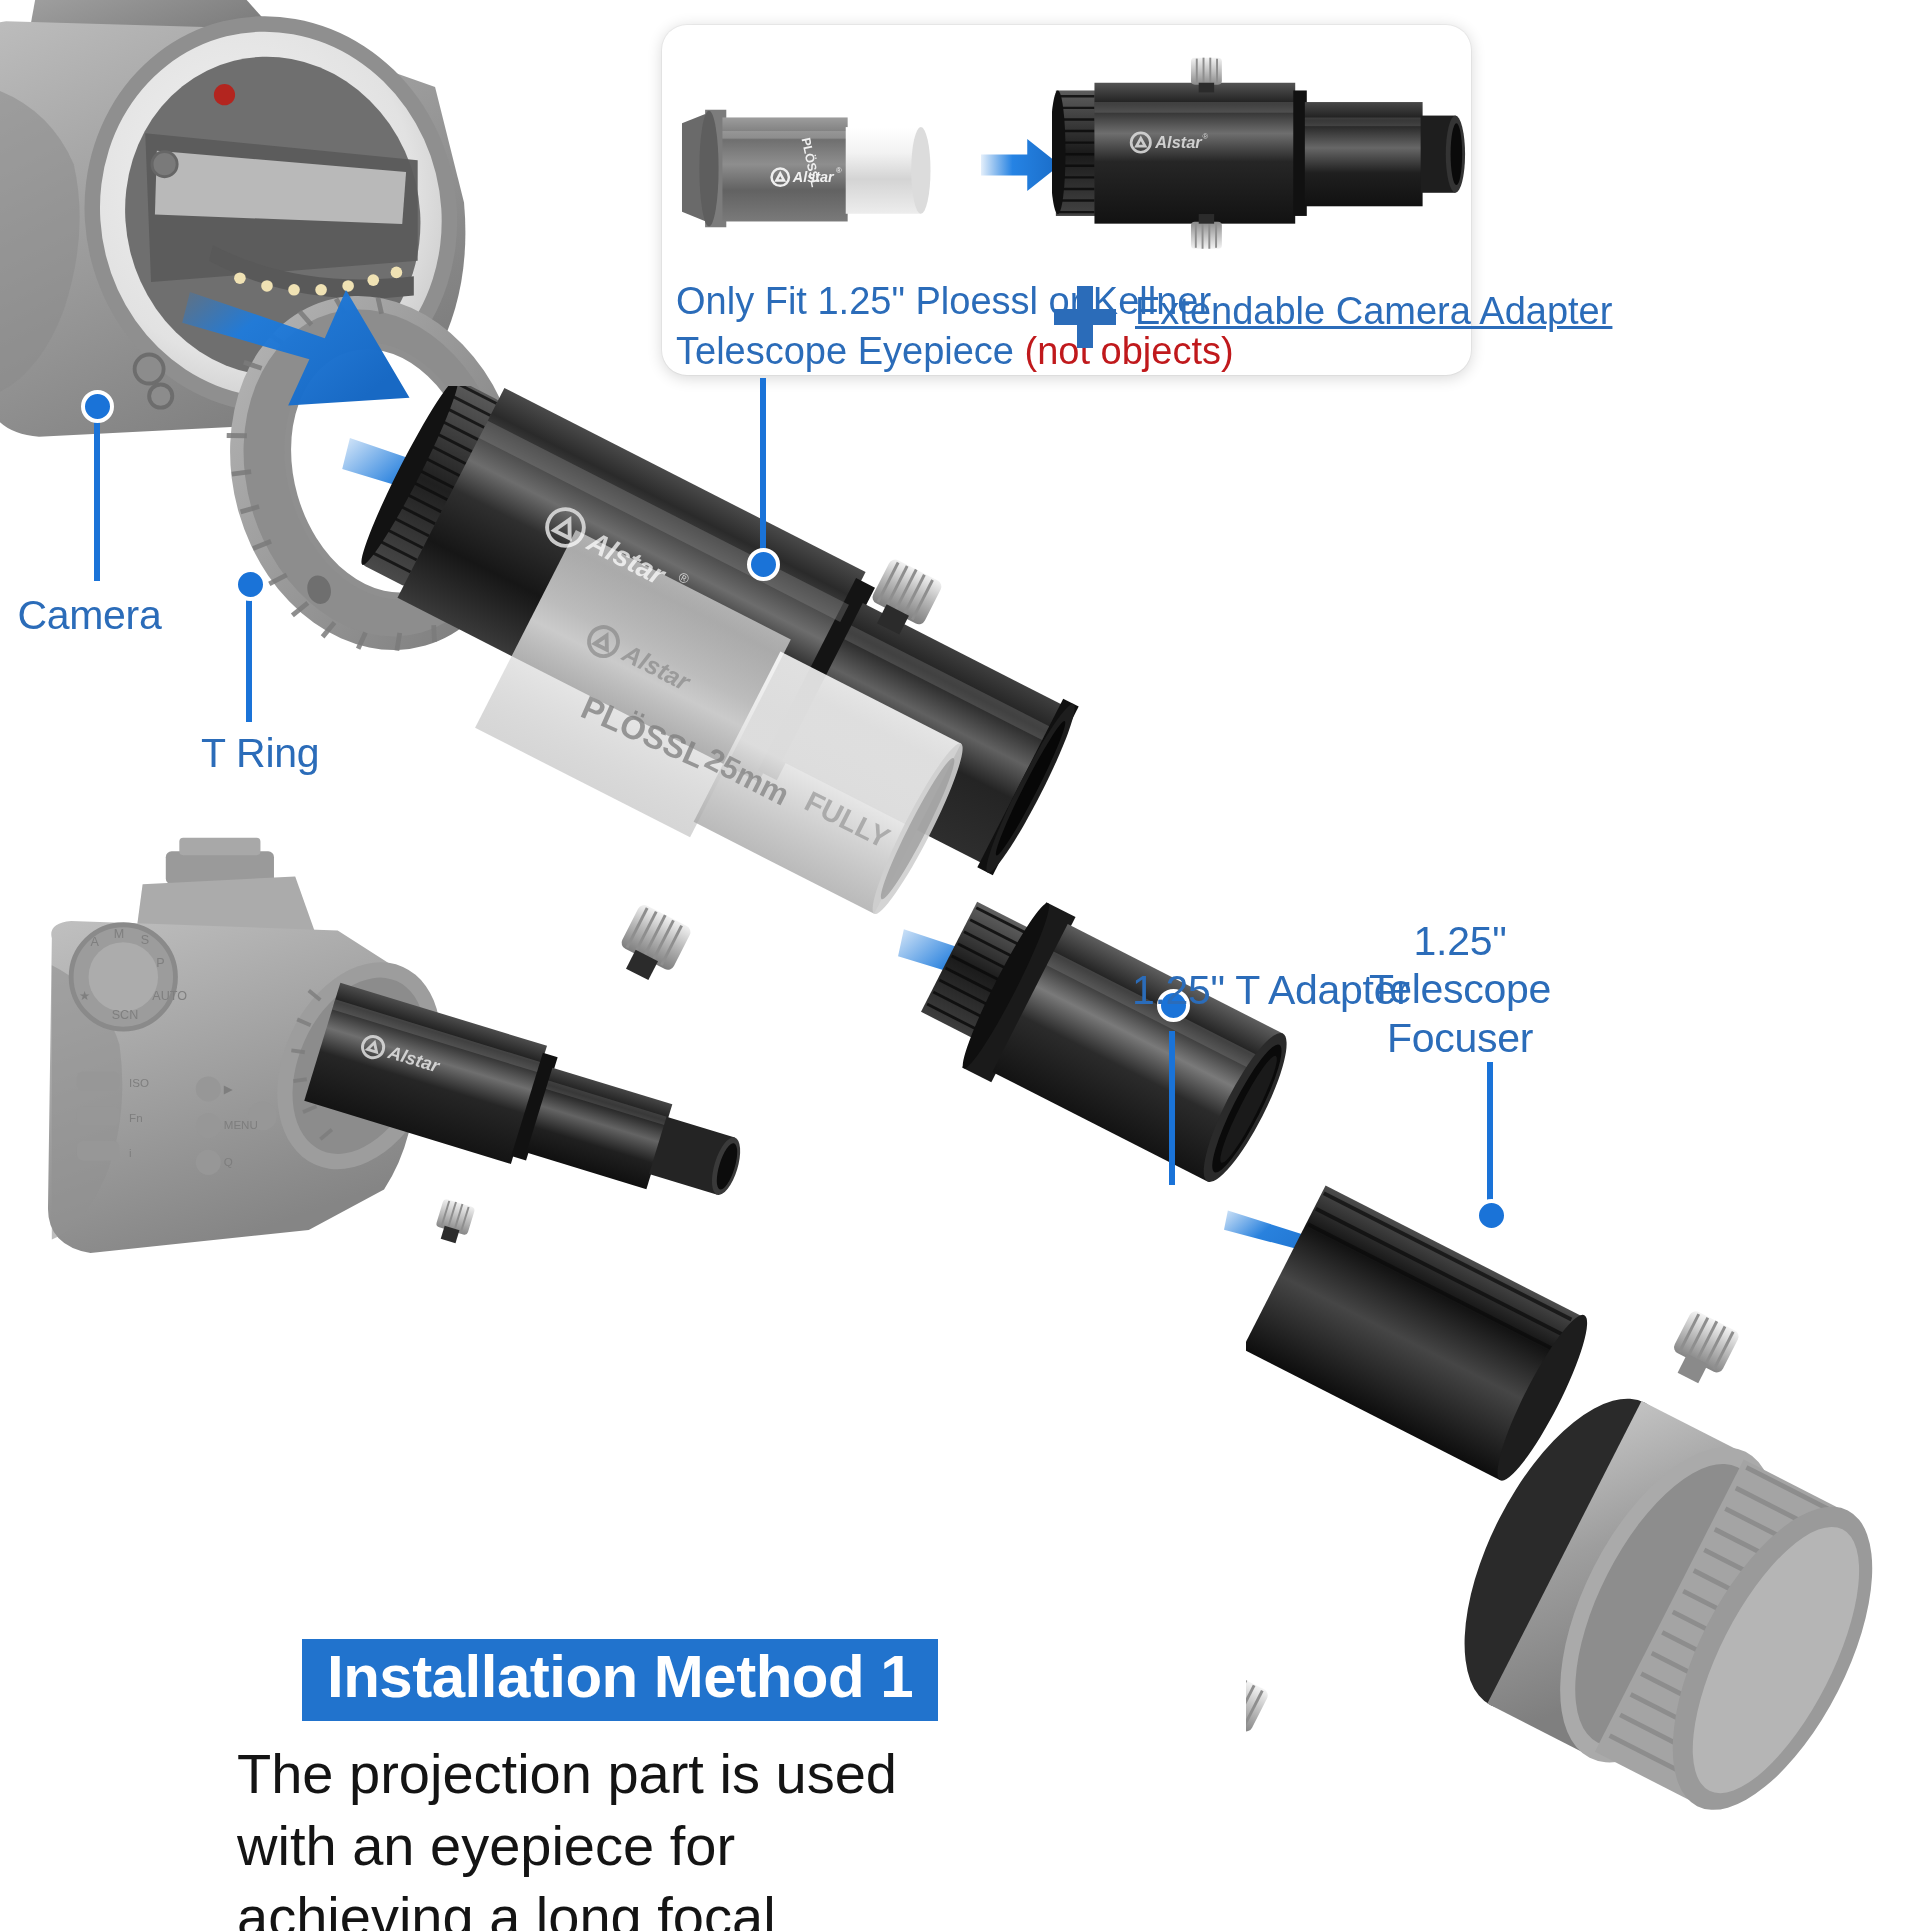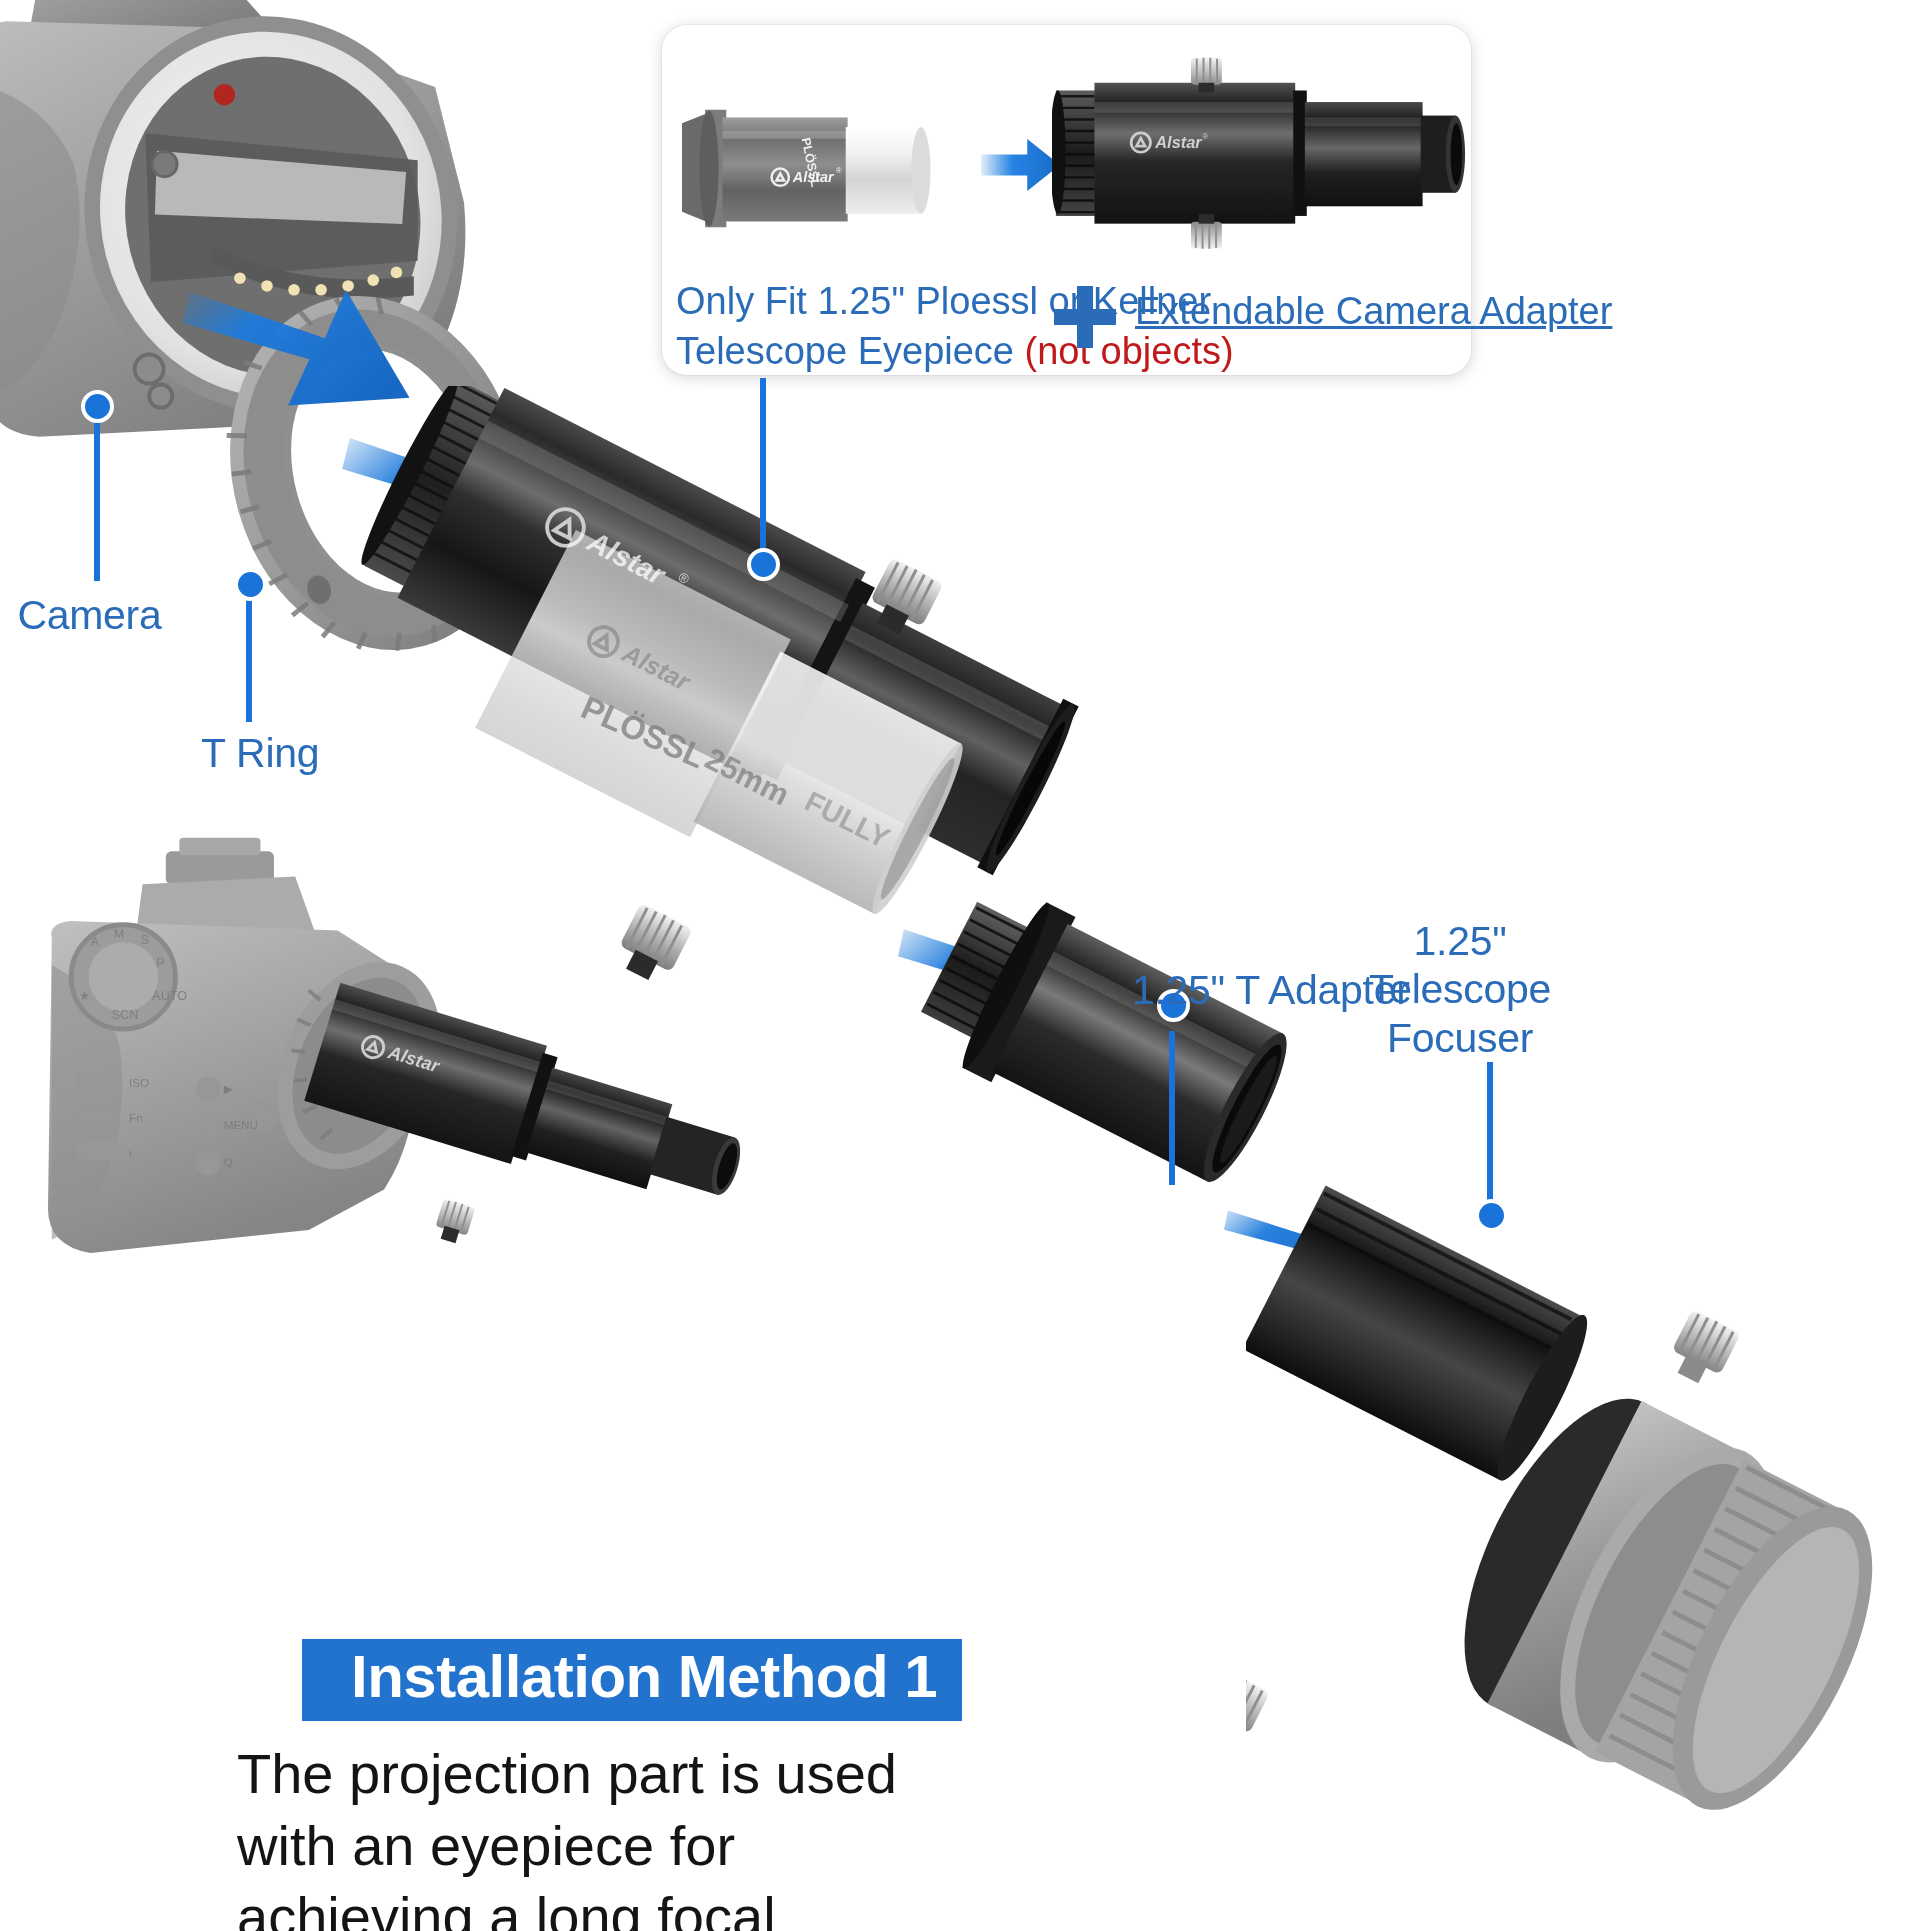--- a/index.html
+++ b/index.html
@@ -106,21 +106,20 @@
     background: #2173cd;
     padding: 5.8px 25px 11.6px 25px;
   }
   #method-title-bar .t {
     color: #ffffff;
     font-size: 60px;
     font-weight: bold;
     letter-spacing: -0.5px;
     line-height: 1.08;
     white-space: nowrap;
-    margin-left: 24px;
   }
   #method-body {
     position: absolute;
     left: 237px;
     top: 1738px;
     width: 666px;
     color: #141414;
     font-size: 56px;
     line-height: 1.28;
   }

